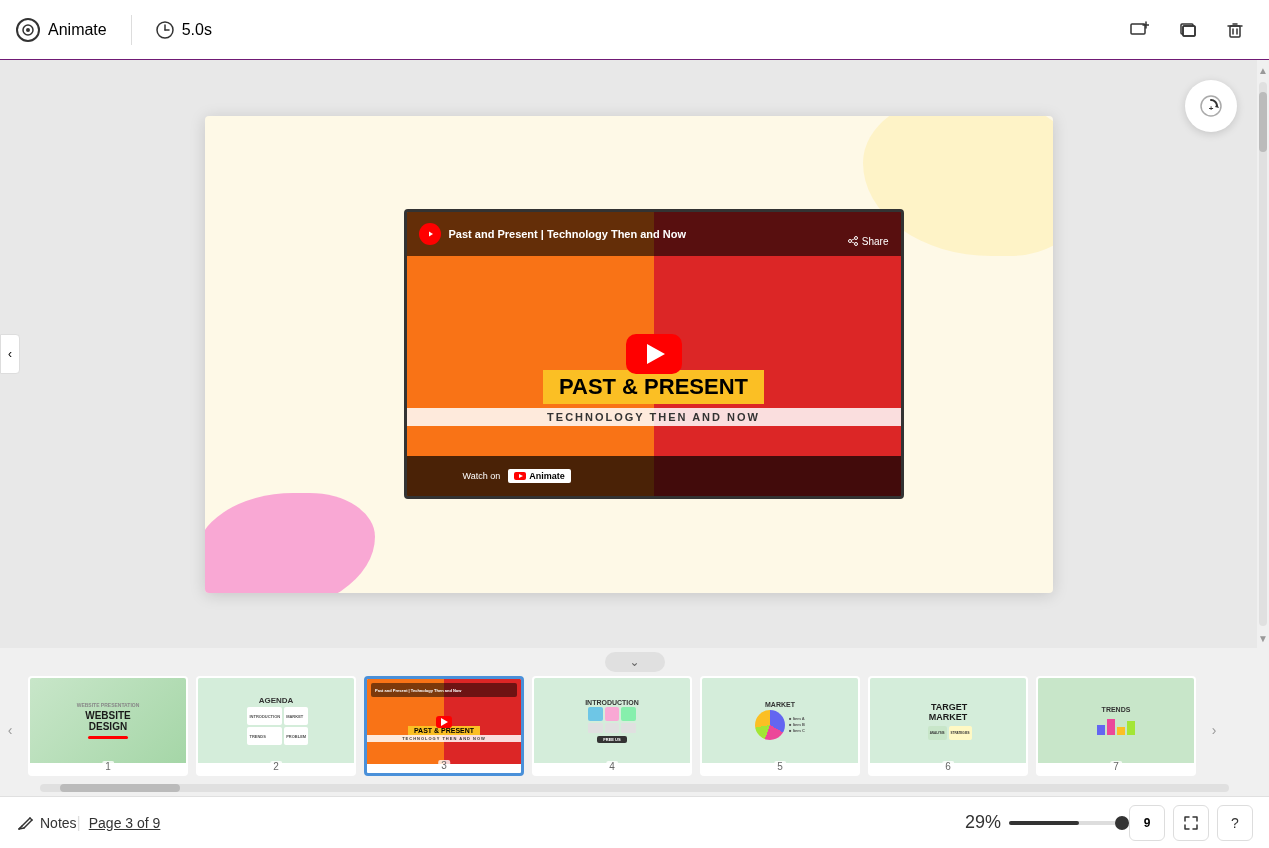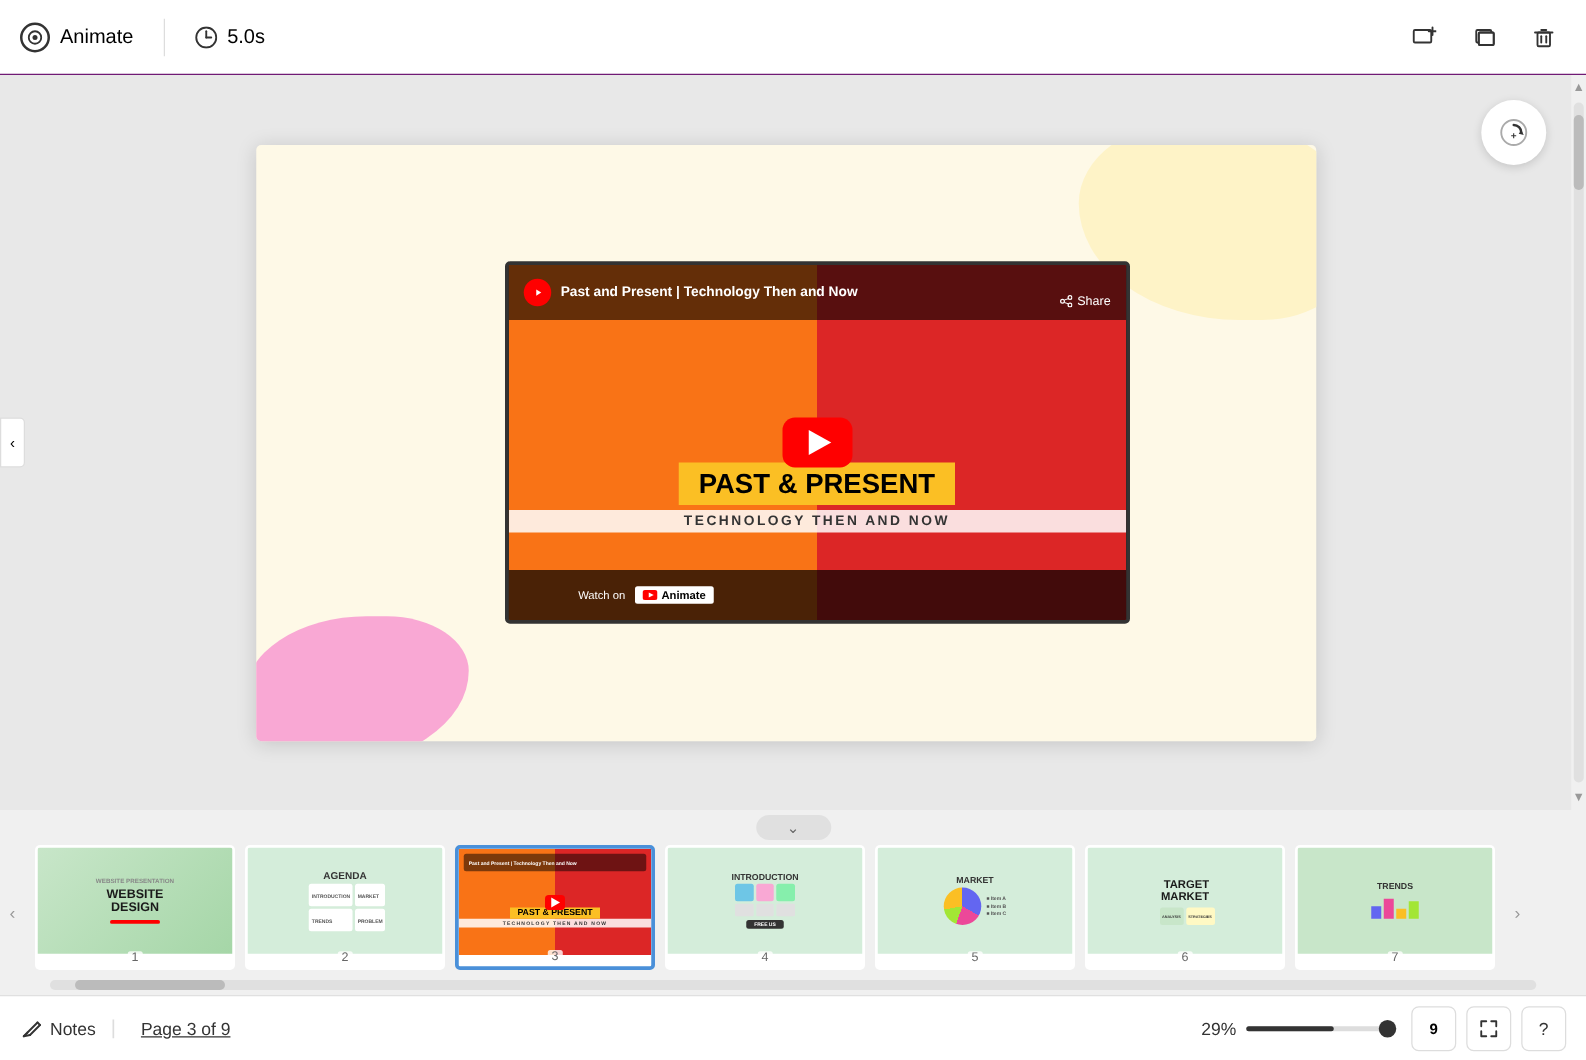--- a/index.html
+++ b/index.html
@@ -332,28 +332,27 @@
     }
 
     
     .bottom-bar {
       height: 52px;
       background: #fff;
       border-top: 1px solid #e0e0e0;
       display: flex;
       align-items: center;
       padding: 0 16px;
-      gap: 12px;
       flex-shrink: 0;
     }
     .notes-btn { display: flex; align-items: center; gap: 6px; cursor: pointer; color: #333; font-size: 14px; }
     .bottom-divider { color: #ddd; }
     .page-info { font-size: 14px; color: #333; margin-left: 8px; text-decoration: underline; }
     .zoom-section { display: flex; align-items: center; gap: 8px; margin-left: auto; }
-    .zoom-label { font-size: 14px; color: #333; text-align: center; }
+    .zoom-label { font-size: 18px; color: #333; text-align: center; }
     .zoom-slider-track { width: 120px; height: 4px; background: #ddd; border-radius: 2px; position: relative; cursor: pointer; }
     .zoom-slider-fill { width: 70px; height: 4px; background: #333; border-radius: 2px; }
     .zoom-slider-thumb { width: 14px; height: 14px; border-radius: 50%; background: #333; position: absolute; right: 0; top: -5px; cursor: pointer; }
     .bottom-right-btns { display: flex; align-items: center; gap: 8px; }
     .bottom-icon-btn { width: 36px; height: 36px; border-radius: 6px; border: 1px solid #ddd; background: #fff; display: flex; align-items: center; justify-content: center; cursor: pointer; font-size: 14px; color: #333; }
     .page-badge { background: #fff; border: 1px solid #ddd; border-radius: 6px; width: 36px; height: 36px; display: flex; align-items: center; justify-content: center; font-size: 12px; font-weight: 700; }
 
     
     .thumb3-content { width: 100%; height: 100%; background: linear-gradient(to right, #f97316 50%, #dc2626 50%); display: flex; align-items: center; justify-content: center; position: relative; }
     .thumb3-play { width: 16px; height: 12px; background: #f00; border-radius: 3px; display: flex; align-items: center; justify-content: center; }

